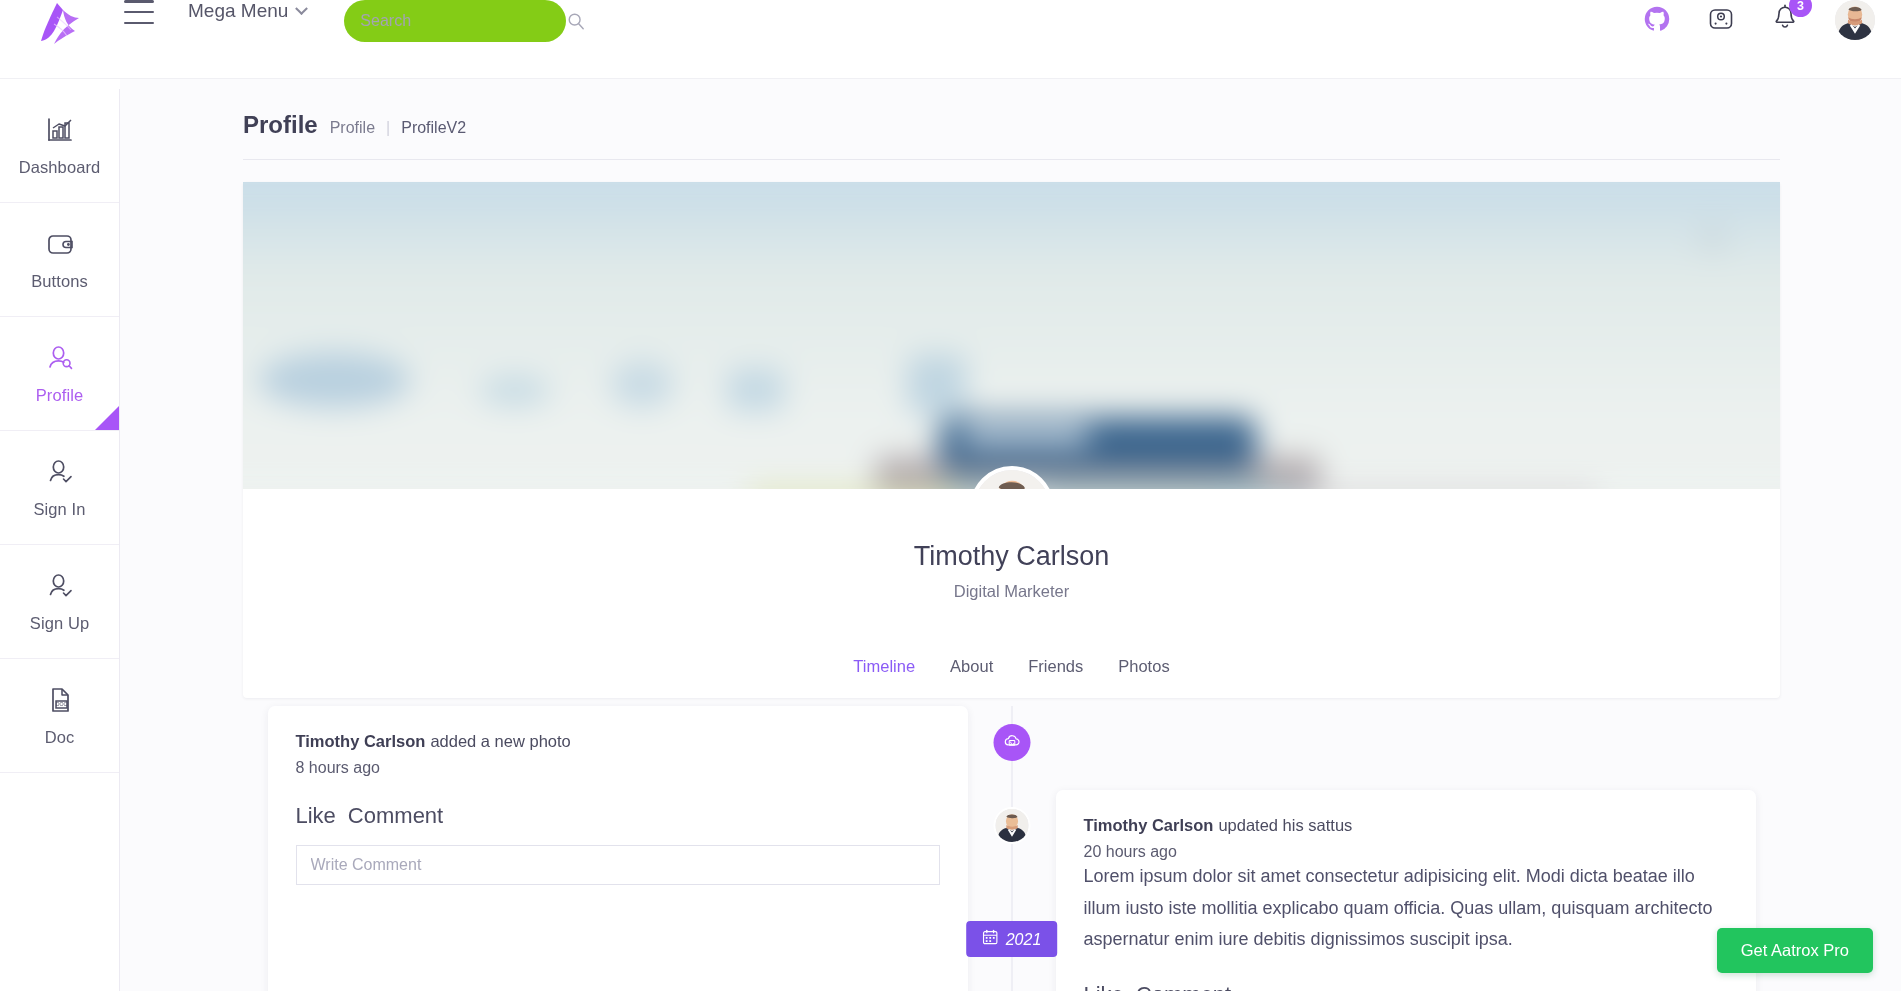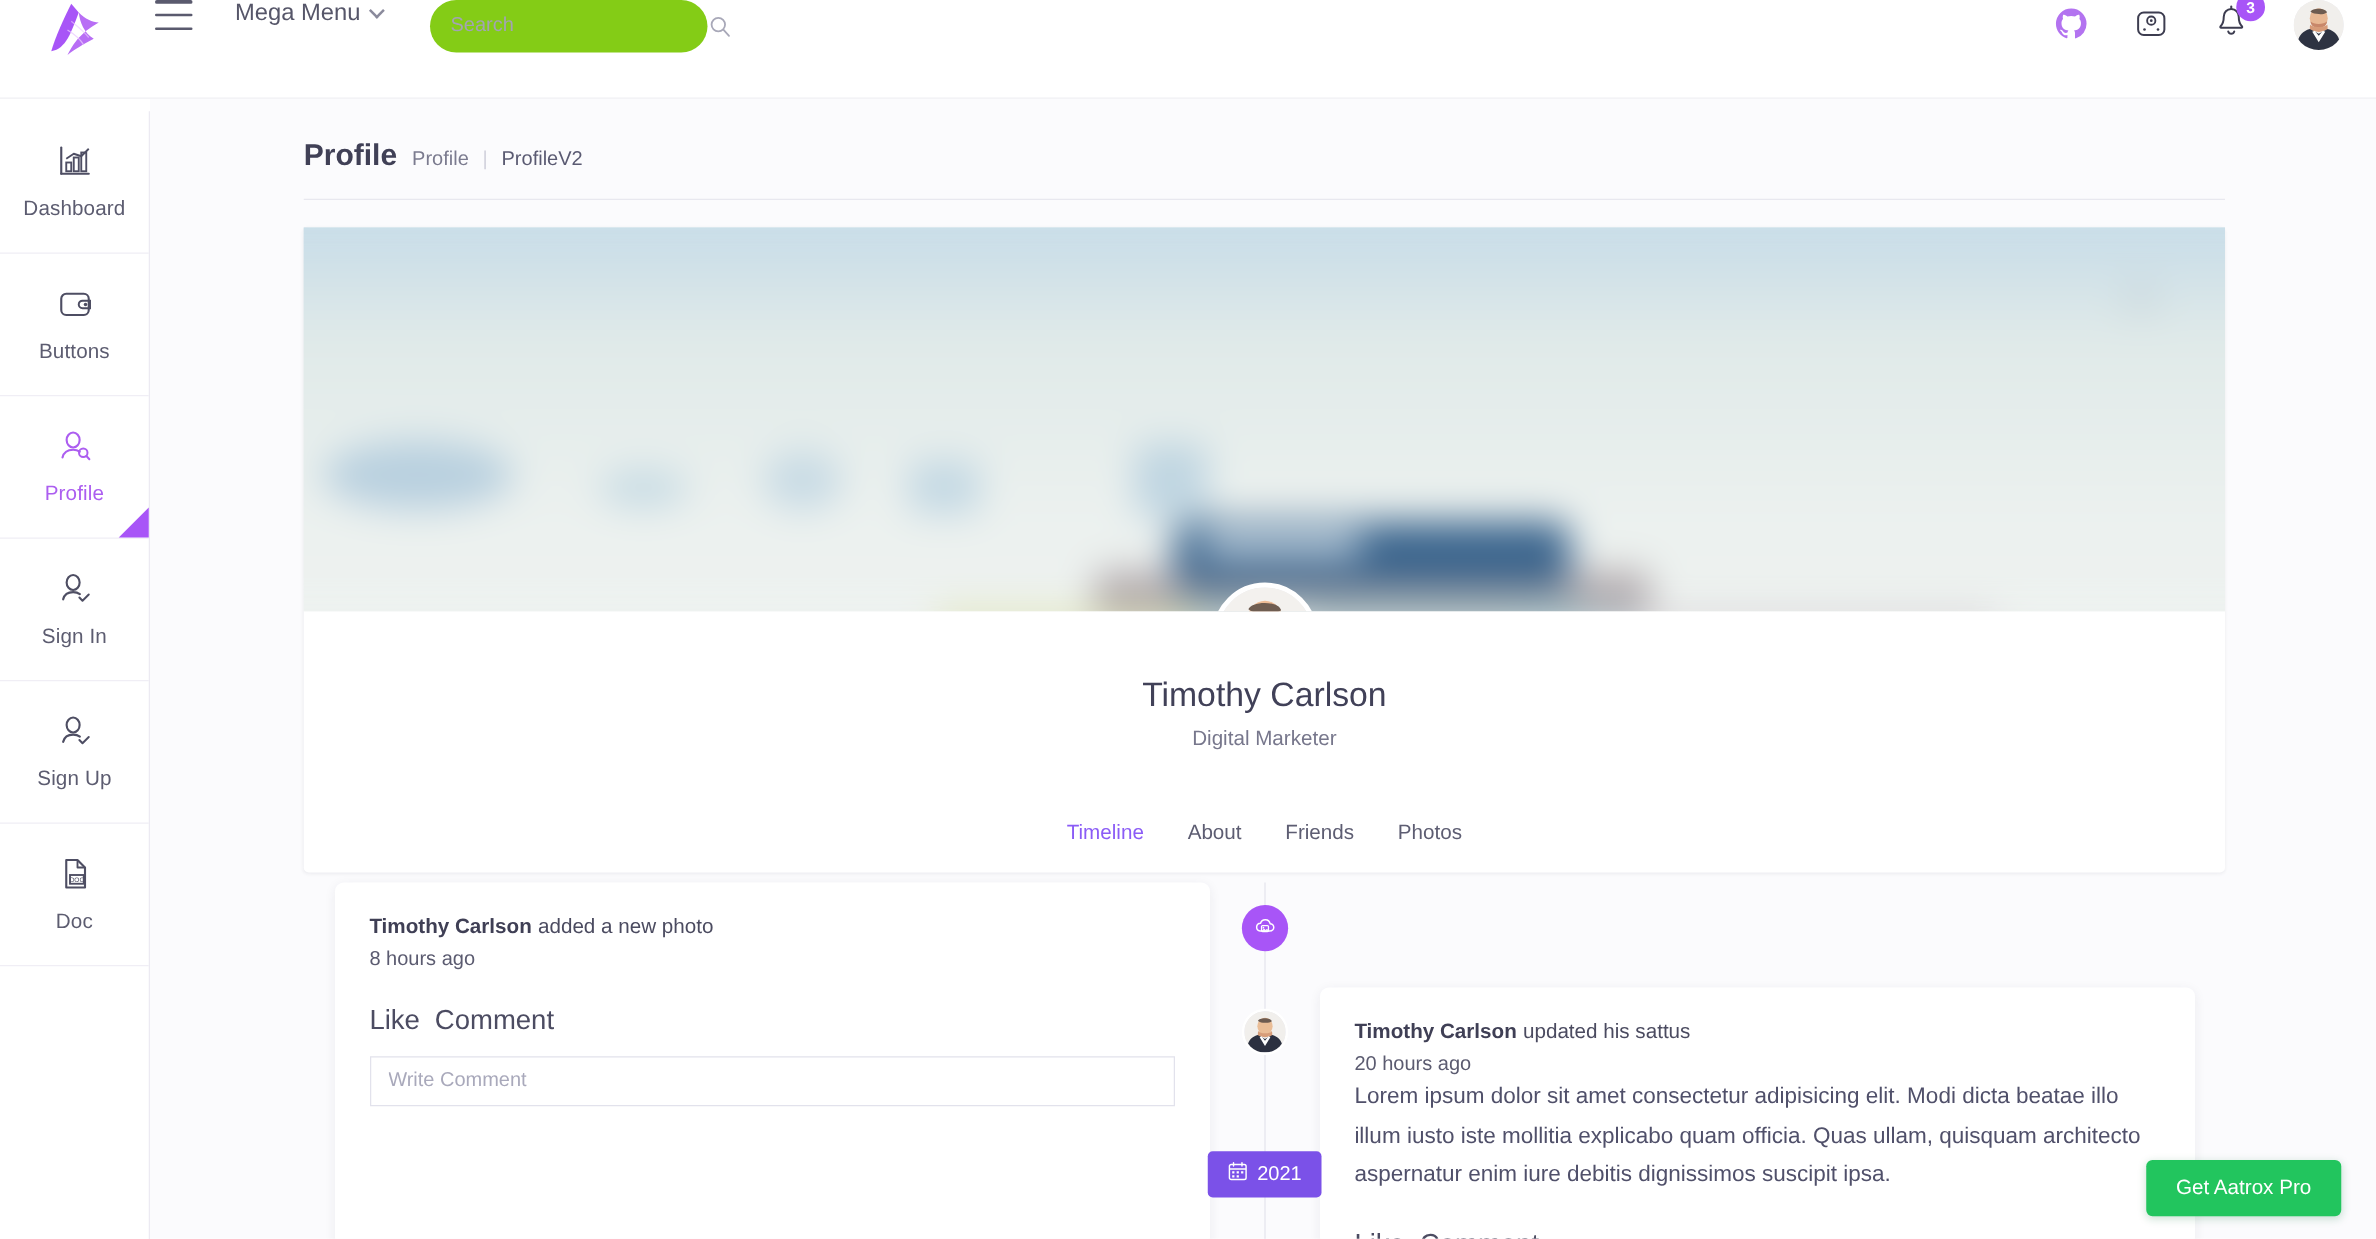--- a/index.html
+++ b/index.html
@@ -207,22 +207,22 @@
     position: absolute; left: 50%; transform: translateX(-50%);
     width: 37px; height: 37px; border-radius: 50%;
     overflow: hidden; background: #e9e9ef; z-index: 6;
     border: 2px solid #fff;
   }
   .year-chip {
     position: absolute; left: 50%; transform: translateX(-50%);
     background: #7b51e8; color: #fff;
     font-size: 16px;
     padding: 8px 16px; border-radius: 4px;
-    display: flex; align-items: center; gap: 8px;
-    z-index: 6; cursor: pointer;
+    display: flex; align-items: flex-end; gap: 8px;
+    z-index: 6; cursor: pointer; font-style: italic;
   }
 
   
   .cta {
     position: fixed; right: 28px; bottom: 18px;
     background: #22c55e; color: #fff;
     font-size: 16.5px;
     padding: 13px 24px; border-radius: 5px;
     border: 0; cursor: pointer; z-index: 90;
     font-family: "Liberation Sans", sans-serif;

